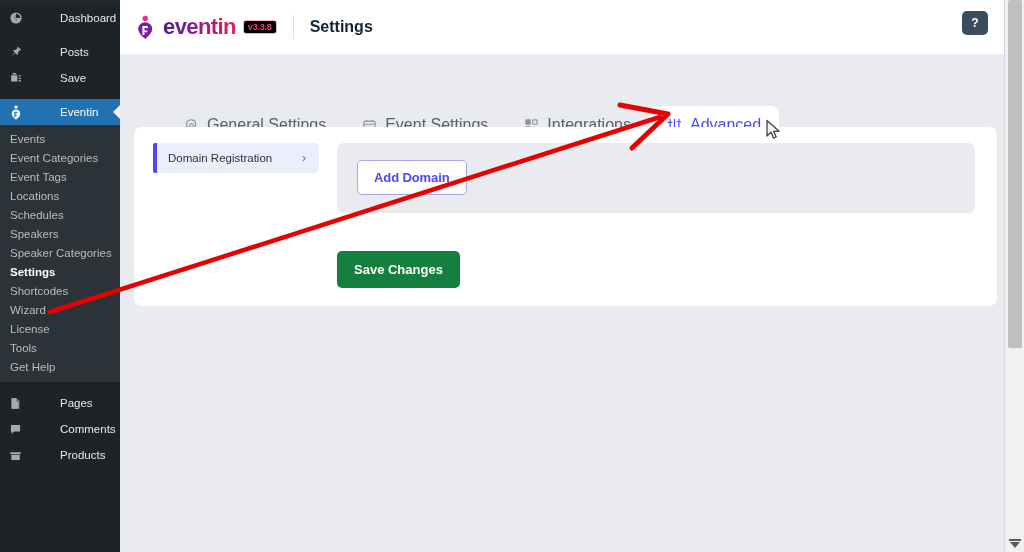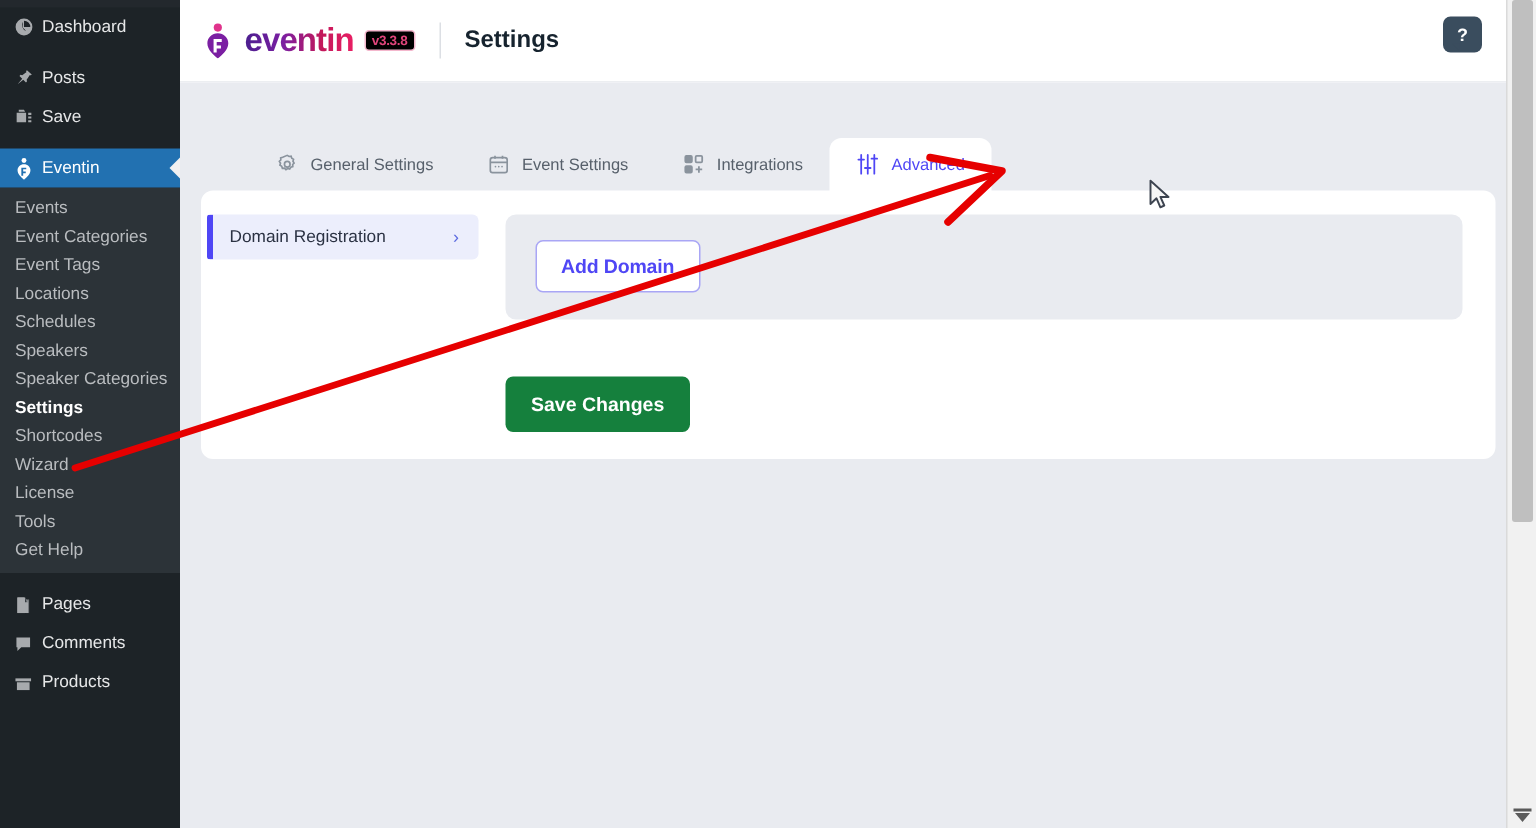--- a/index.html
+++ b/index.html
@@ -20,20 +20,21 @@
     font-size: 11.5px;
     overflow: hidden;
   }
   .wp-top-strip { height: 5px; background: #23282d; }
   .wp-item {
     display: flex; align-items: center;
     height: 26px; padding-left: 9px;
     color: #e6e7e8; font-size: 11.5px;
     position: relative;
     white-space: nowrap;
+    gap: 32px;
   }
   .wp-item .wp-ico {
     width: 19px; display: flex; align-items: center;
     justify-content: flex-start; color: #a7aaad; flex: 0 0 19px;
   }
   .wp-item .wp-ico svg { display: block; }
   .wp-item.sep-top { margin-top: 8px; }
   .wp-item.current {
     background: #2271b1; color: #fff;
   }
@@ -100,42 +101,42 @@
   .help-btn span { color: #fff; font-size: 12px; font-weight: bold; position: relative; z-index:2;}
 
   
   .tabs {
     display: flex; align-items: flex-end;
     padding: 0 0 0 46px; height: 72px;
   }
   .tab {
     display: flex; align-items: center; gap: 8px;
     padding: 10px 18px 11px 18px;
-    font-size: 11px; color: #57606b;
+    font-size: 16px; color: #57606b;
     border-radius: 8px 8px 0 0;
-    position: relative; top: 1px;
+    position: relative; top: 18px;
     white-space: nowrap;
   }
   .tab .tab-ico { display: flex; align-items: center; color: #8a939d; }
   .tab.active {
     background: #fff; color: #4f46f5; font-weight: normal;
   }
   .tab.active .tab-ico { color: #4f46f5; }
 
   
   .card {
     margin: 0 7px 0 14px;
     background: #fff;
     border-radius: 8px;
     height: 179px;
     position: relative;
     display: flex;
     padding: 16px 0 0 0;
   }
-  .side-nav { width: 185px; padding-left: 4px; flex: 0 0 185px; text-align: center; }
+  .side-nav { width: 185px; padding-left: 19px; flex: 0 0 185px; text-align: center; }
   .side-nav-item {
     display: flex; align-items: center; justify-content: space-between;
     background: #eceefc; border-left: 4px solid #4f46f5;
     border-radius: 2px 4px 4px 2px;
     padding: 8px 13px 8px 11px;
     font-size: 11.5px; color: #2b3243;
   }
   .side-nav-item .chev { color: #5b6ae0; font-size: 12px; }
   .panel-col { flex: 1; padding: 0 22px 0 18px; }
   .gray-panel {

